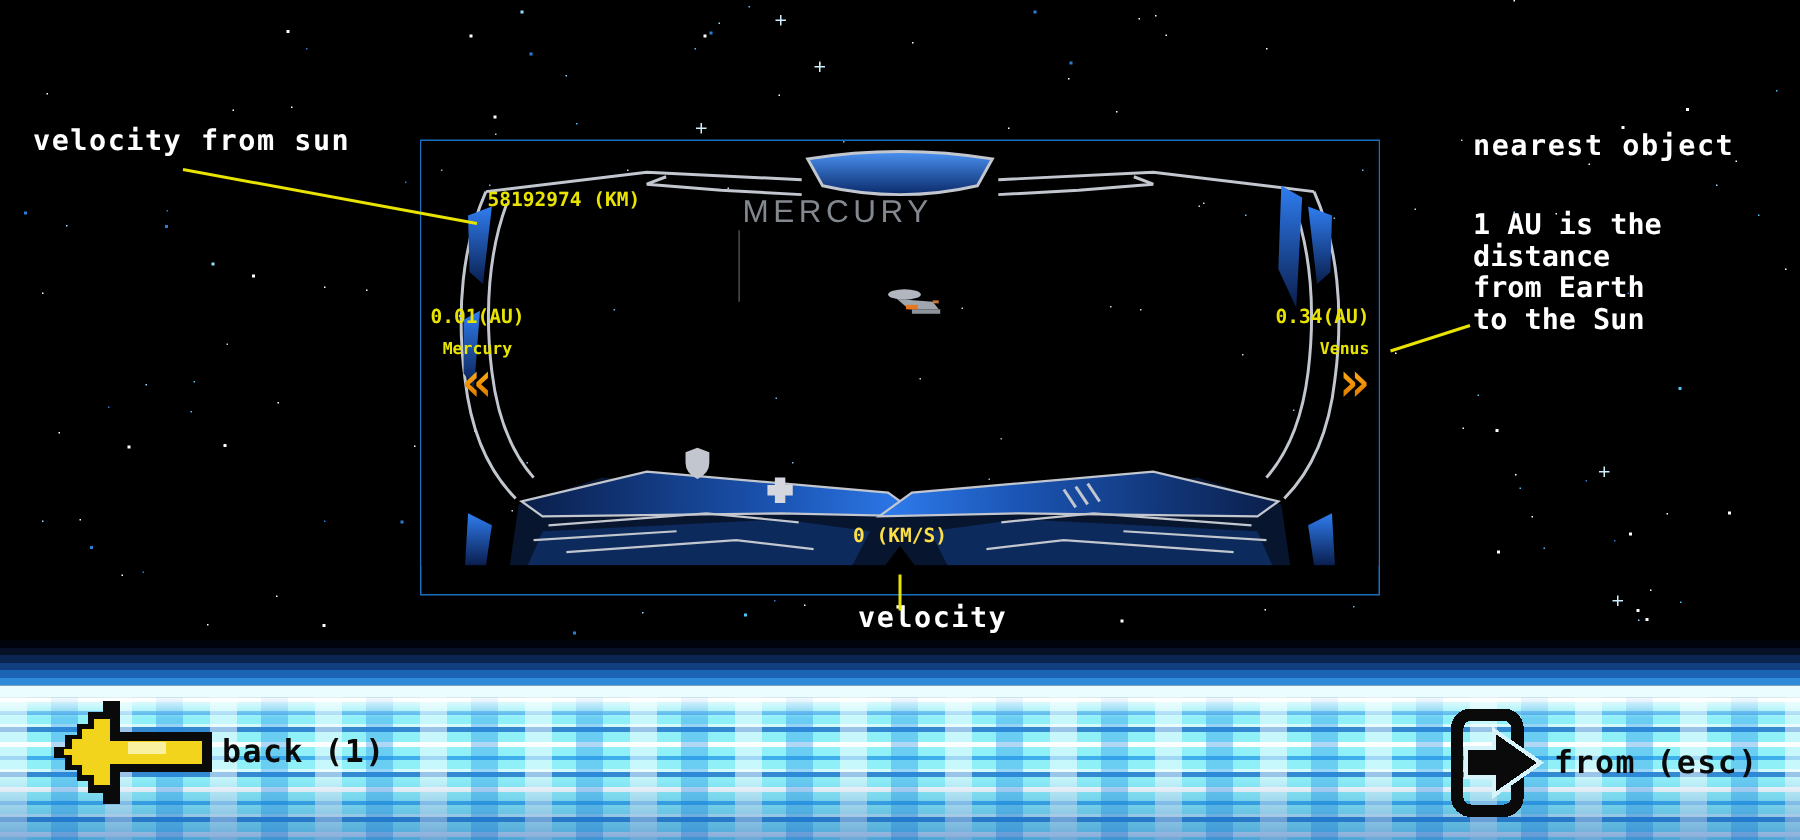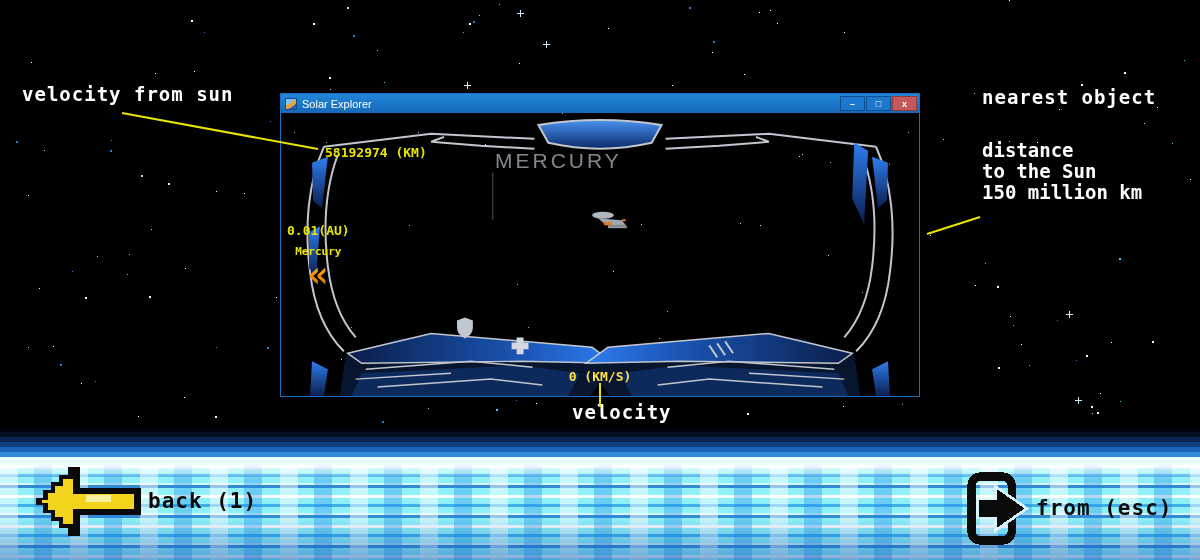--- a/index.html
+++ b/index.html
@@ -260,35 +260,27 @@
       <i class="sparkle" style="left: 464px; top: 82px;"></i>
       <i class="sparkle" style="left: 1075px; top: 397px;"></i>
     </div>
 
 
   <div class="pxlabel" style="left:22px;top:83px;">velocity from sun</div>
 
   <div class="pxlabel" style="left:982px;top:86px;">nearest object</div>
 
   <div class="note" style="left:982px;top:140px;">
+    <span>1 AU is the</span>
     <span>distance</span>
+    <span>from Earth</span>
     <span>to the Sun</span>
-    <span>150 million km</span>
   </div>
 
   <div class="window">
-    <div class="titlebar">
-      <div class="appicon"></div>
-      <div class="wintitle">Solar Explorer</div>
-      <div class="winbtns">
-        <div class="winbtn">–</div>
-        <div class="winbtn">□</div>
-        <div class="winbtn close">x</div>
-      </div>
-    </div>
 
     <div class="win-content">
       <div class="vpstars">
           <i style="position: absolute; left: 219px; top: 264px; width: 1px; height: 1px; background: rgb(127, 184, 232);"></i>
           <i style="position: absolute; left: 549px; top: 49px; width: 1px; height: 1px; background: rgb(127, 184, 232);"></i>
           <i style="position: absolute; left: 608px; top: 51px; width: 1px; height: 1px; background: rgb(127, 184, 232);"></i>
           <i style="position: absolute; left: 70px; top: 214px; width: 1px; height: 1px; background: rgb(127, 184, 232);"></i>
           <i style="position: absolute; left: 386px; top: 198px; width: 1px; height: 1px; background: rgb(127, 184, 232);"></i>
           <i style="position: absolute; left: 473px; top: 245px; width: 1px; height: 1px; background: rgb(127, 184, 232);"></i>
           <i style="position: absolute; left: 45px; top: 29px; width: 1px; height: 1px; background: rgb(127, 184, 232);"></i>
@@ -399,20 +391,25 @@
 
       <div class="hud-km">58192974 (KM)</div>
       <div class="hud-planet">MERCURY</div>
 
       <div class="hud-nav prev">
         <div class="hud-au">0.01(AU)</div>
         <div class="hud-name">Mercury</div>
         <span class="chev">«</span>
       </div>
 
+      <div class="hud-nav next">
+        <div class="hud-au">0.34(AU)</div>
+        <div class="hud-name">Venus</div>
+        <span class="chev">»</span>
+      </div>
 
       <div class="hud-vel">0 (KM/S)</div>
     </div>
   </div>
 
   <div class="pxlabel" style="left:546px;top:401px;margin-left:26px;">velocity</div>
 
   <svg class="overlay" width="1200" height="560">
     <line x1="122" y1="113" x2="318" y2="149" stroke="#e8e400" stroke-width="2"></line>
     <line x1="927" y1="234" x2="980" y2="217" stroke="#e8e400" stroke-width="2"></line>

